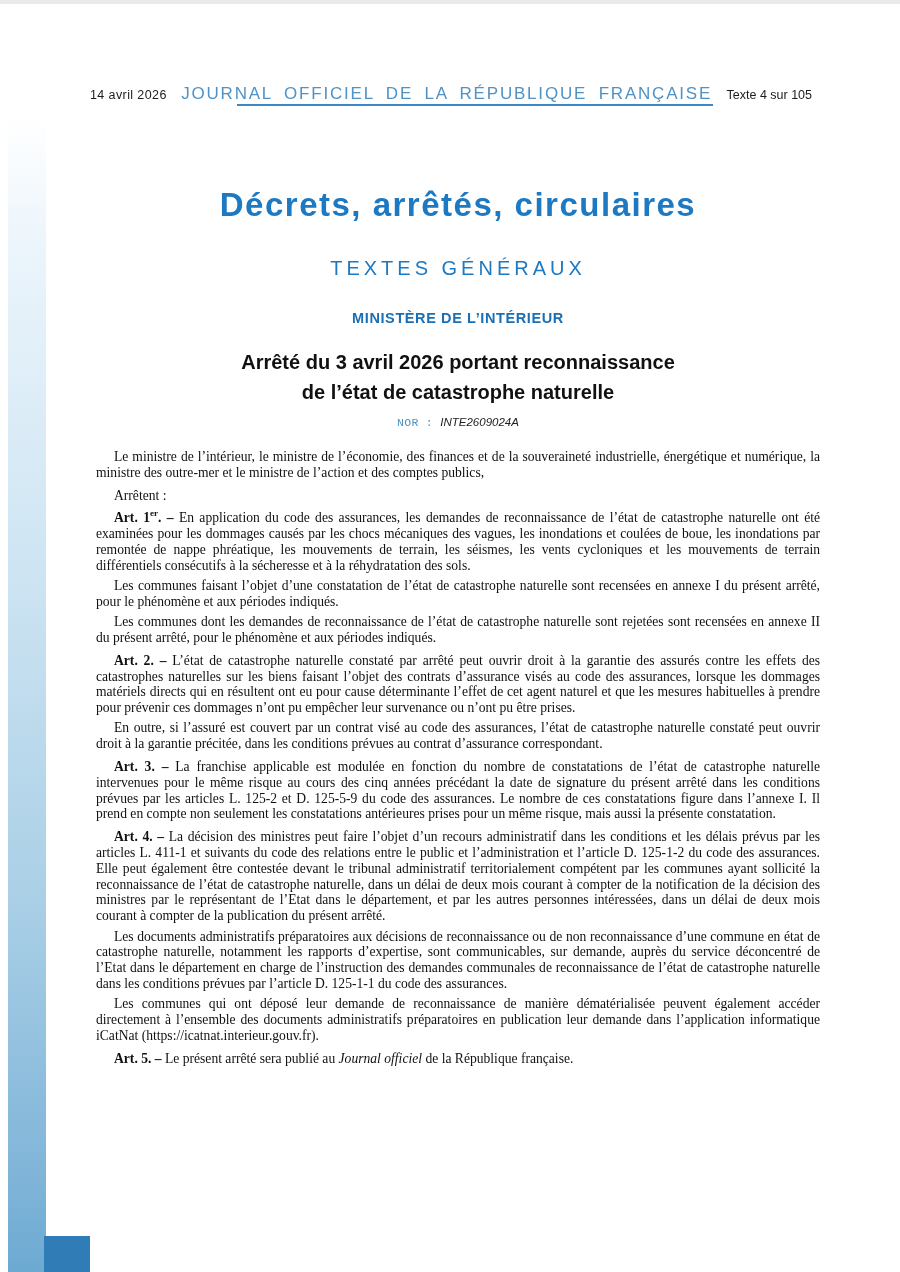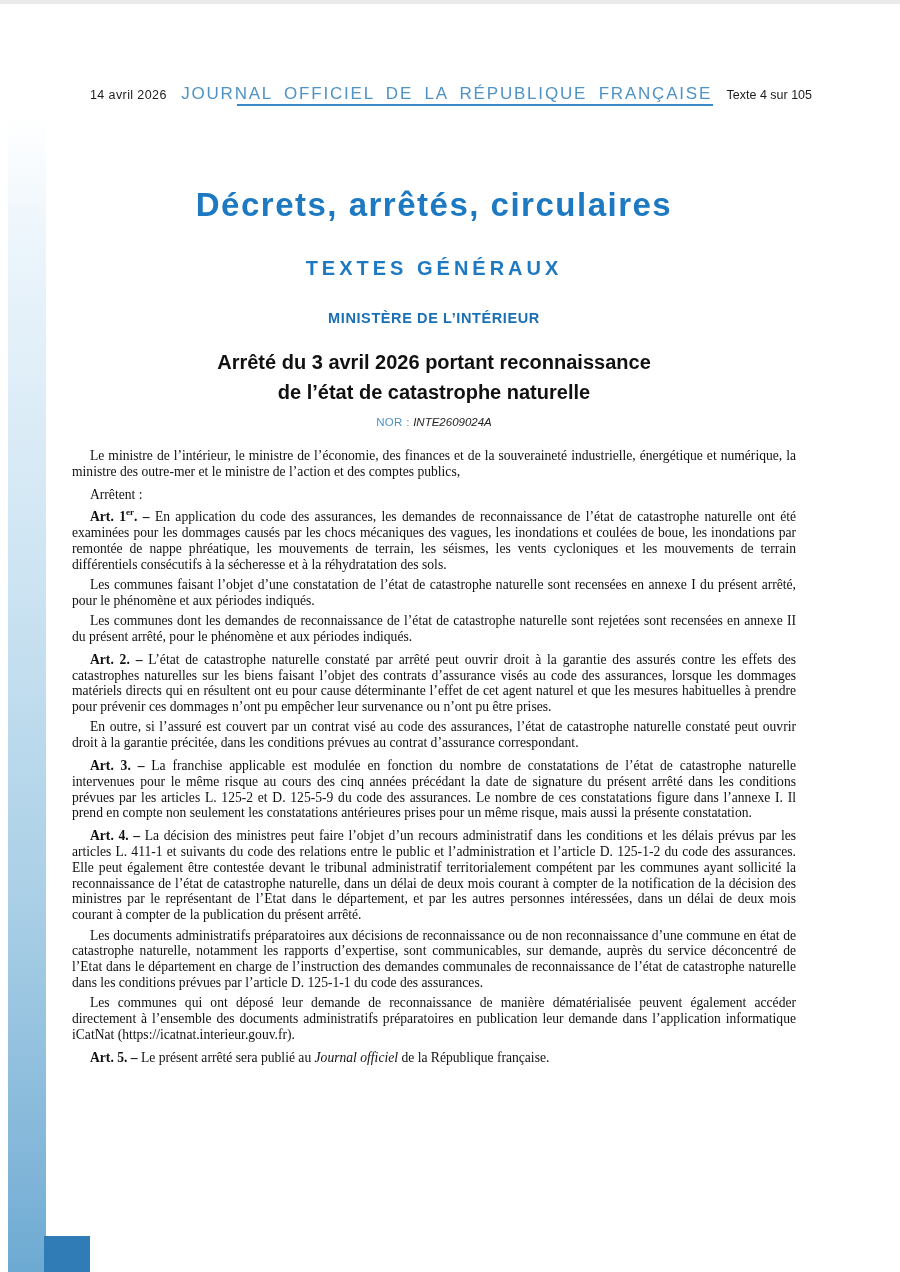--- a/index.html
+++ b/index.html
@@ -24,46 +24,46 @@
     font-family:"Liberation Sans", sans-serif;
   }
   .h-date { font-size:12.5px; color:#1c1c1c; letter-spacing:0.4px; white-space:nowrap; }
   .h-title { font-size:17px; color:#4e92c6; letter-spacing:1.8px; word-spacing:5px; white-space:nowrap; }
   .h-ref { font-size:12.5px; color:#1c1c1c; white-space:nowrap; }
   .header-rule {
     position:absolute; top:100px; left:237px; width:476px; height:2px;
     background:#3c88c4;
   }
   
-  .content { position:absolute; top:170px; left:72px; width:724px; }
+  .content { position:absolute; top:170px; left:96px; width:724px; }
   .t-main {
     margin:12px 0 0; text-align:center;
     font-family:"Liberation Sans", sans-serif;
     font-size:33px; font-weight:bold; color:#1d79c2; letter-spacing:1.5px;
   }
   .t-section {
     margin:33px 0 0; text-align:center;
     font-family:"Liberation Sans", sans-serif;
-    font-size:20px; font-weight:bold; color:#1d79c2; letter-spacing:4px;
+    font-size:20px; font-weight:normal; color:#1d79c2; letter-spacing:4px;
   }
   .t-ministry {
     margin:30px 0 0; text-align:center;
     font-family:"Liberation Sans", sans-serif;
     font-size:14.5px; font-weight:bold; color:#1a6fb5; letter-spacing:0.6px;
   }
   .decree-title {
     margin-top:21px; text-align:center;
     font-family:"Liberation Sans", sans-serif;
     font-size:20px; font-weight:bold; color:#111; line-height:1.5;
   }
   .nor {
     margin-top:9px; text-align:center;
     font-family:"Liberation Sans", sans-serif; font-size:11.5px;
   }
-  .nor-label { color:#4e92c6; letter-spacing:0.3px; }
+  .nor-label { color:#4e92c6; letter-spacing:0.3px;font-family:Liberation Mono, monospace; }
   .nor-value { color:#222; font-style:italic; }
   
   .body-text {
     margin-top:20px; font-size:13.6px; line-height:15.8px;
     text-align:justify; color:#101010;
   }
   .para { margin:0 0 4.5px; text-indent:18px; }
   .para.gap { margin-top:7px; }
   .para .b { font-weight:bold; }
   .para .i { font-style:italic; }

